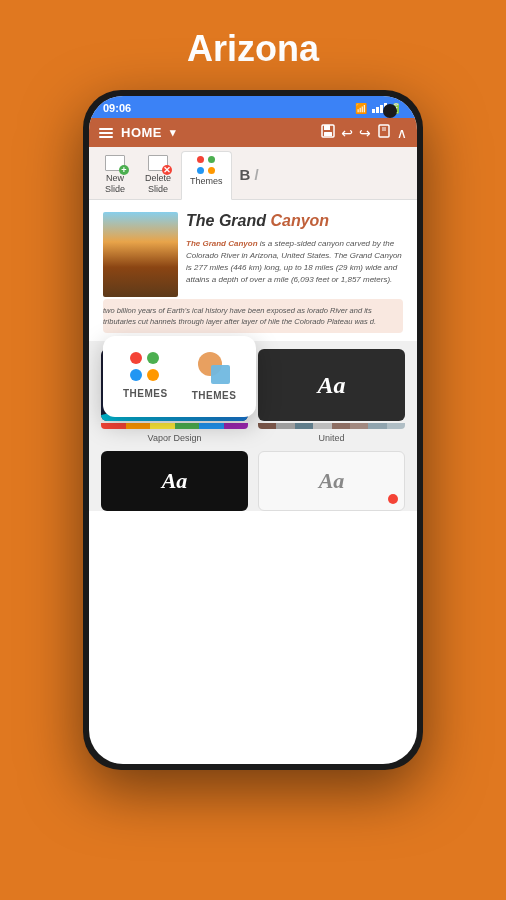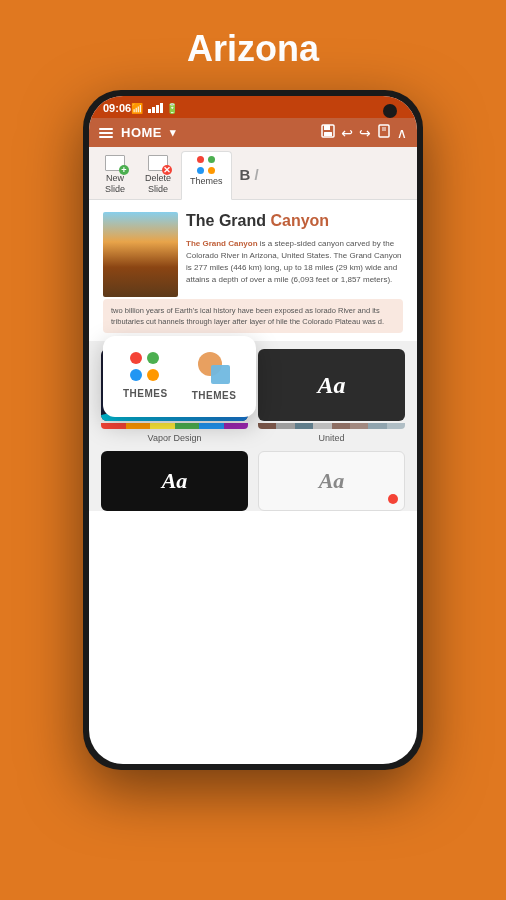--- a/index.html
+++ b/index.html
@@ -47,22 +47,23 @@
       width: 100%;
       height: 100%;
       background: white;
       border-radius: 34px;
       overflow: hidden;
       position: relative;
     }
 
     
     .status-bar {
-      background: #c2410c;
-      display: flex;
+      background: #3b82f6;
+      display: flex;
+      justify-content: space-between;
       align-items: center;
       padding: 6px 14px 4px;
       color: white;
       font-size: 11px;
       font-weight: 600;
     }
     .status-right {
       display: flex;
       gap: 4px;
       align-items: center;
@@ -155,20 +156,21 @@
       font-size: 18px;
       margin-bottom: 2px;
     }
 
     
     .slide-area {
       background: white;
       flex: 1;
       padding: 12px 14px 8px;
       overflow: hidden;
+      font-style: italic;
     }
     .slide-title {
       font-size: 16px;
       font-weight: 600;
       color: #333;
       margin-bottom: 8px;
     }
     .slide-title .highlight {
       color: #C0603A;
     }
@@ -180,21 +182,21 @@
     }
     .slide-body-text .orange {
       color: #C0603A;
       font-weight: 600;
     }
 
     
     .pink-box {
       background: #F9E8E0;
       border-radius: 4px;
-      padding: 6px 8px;
+      padding: 6px 0;
       font-size: 7.5px;
       color: #555;
       line-height: 1.5;
       margin-top: 2px;
     }
 
     
     .popup-panel {
       position: absolute;
       left: 14px;

